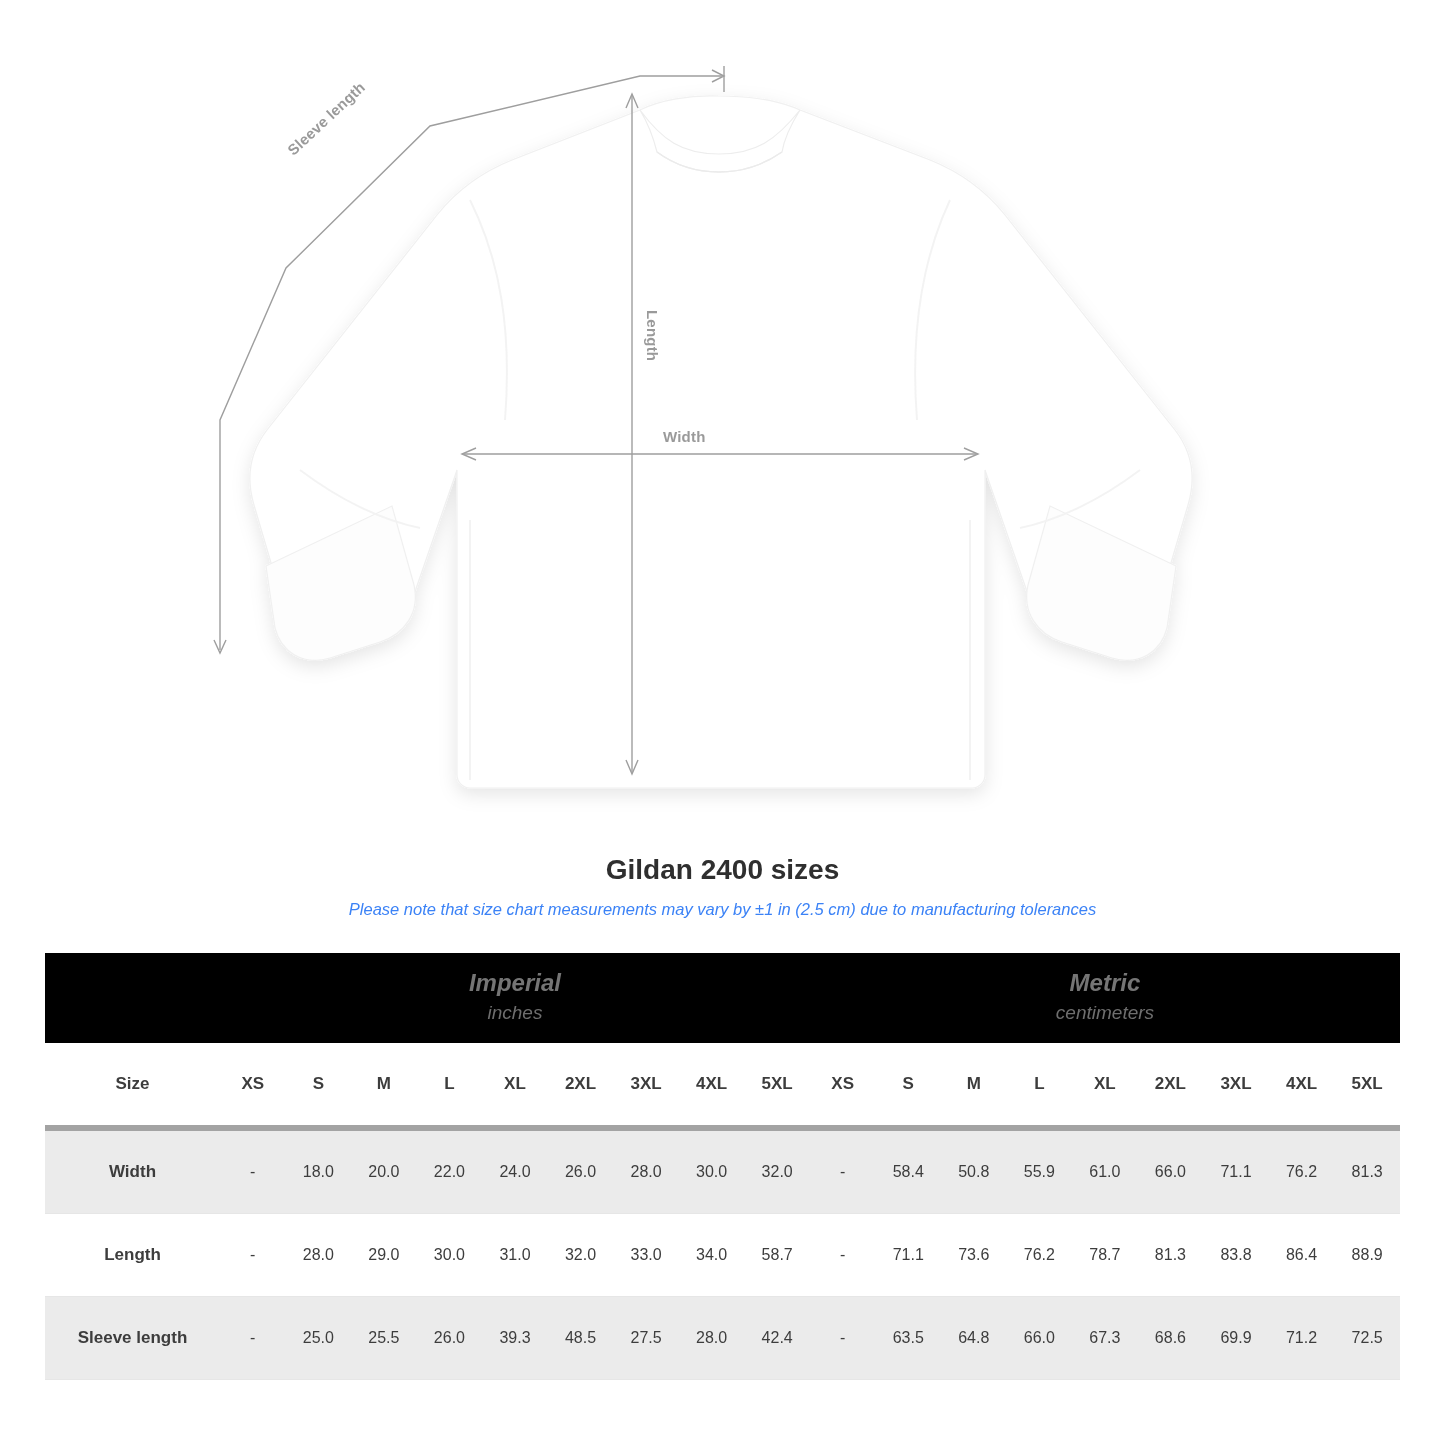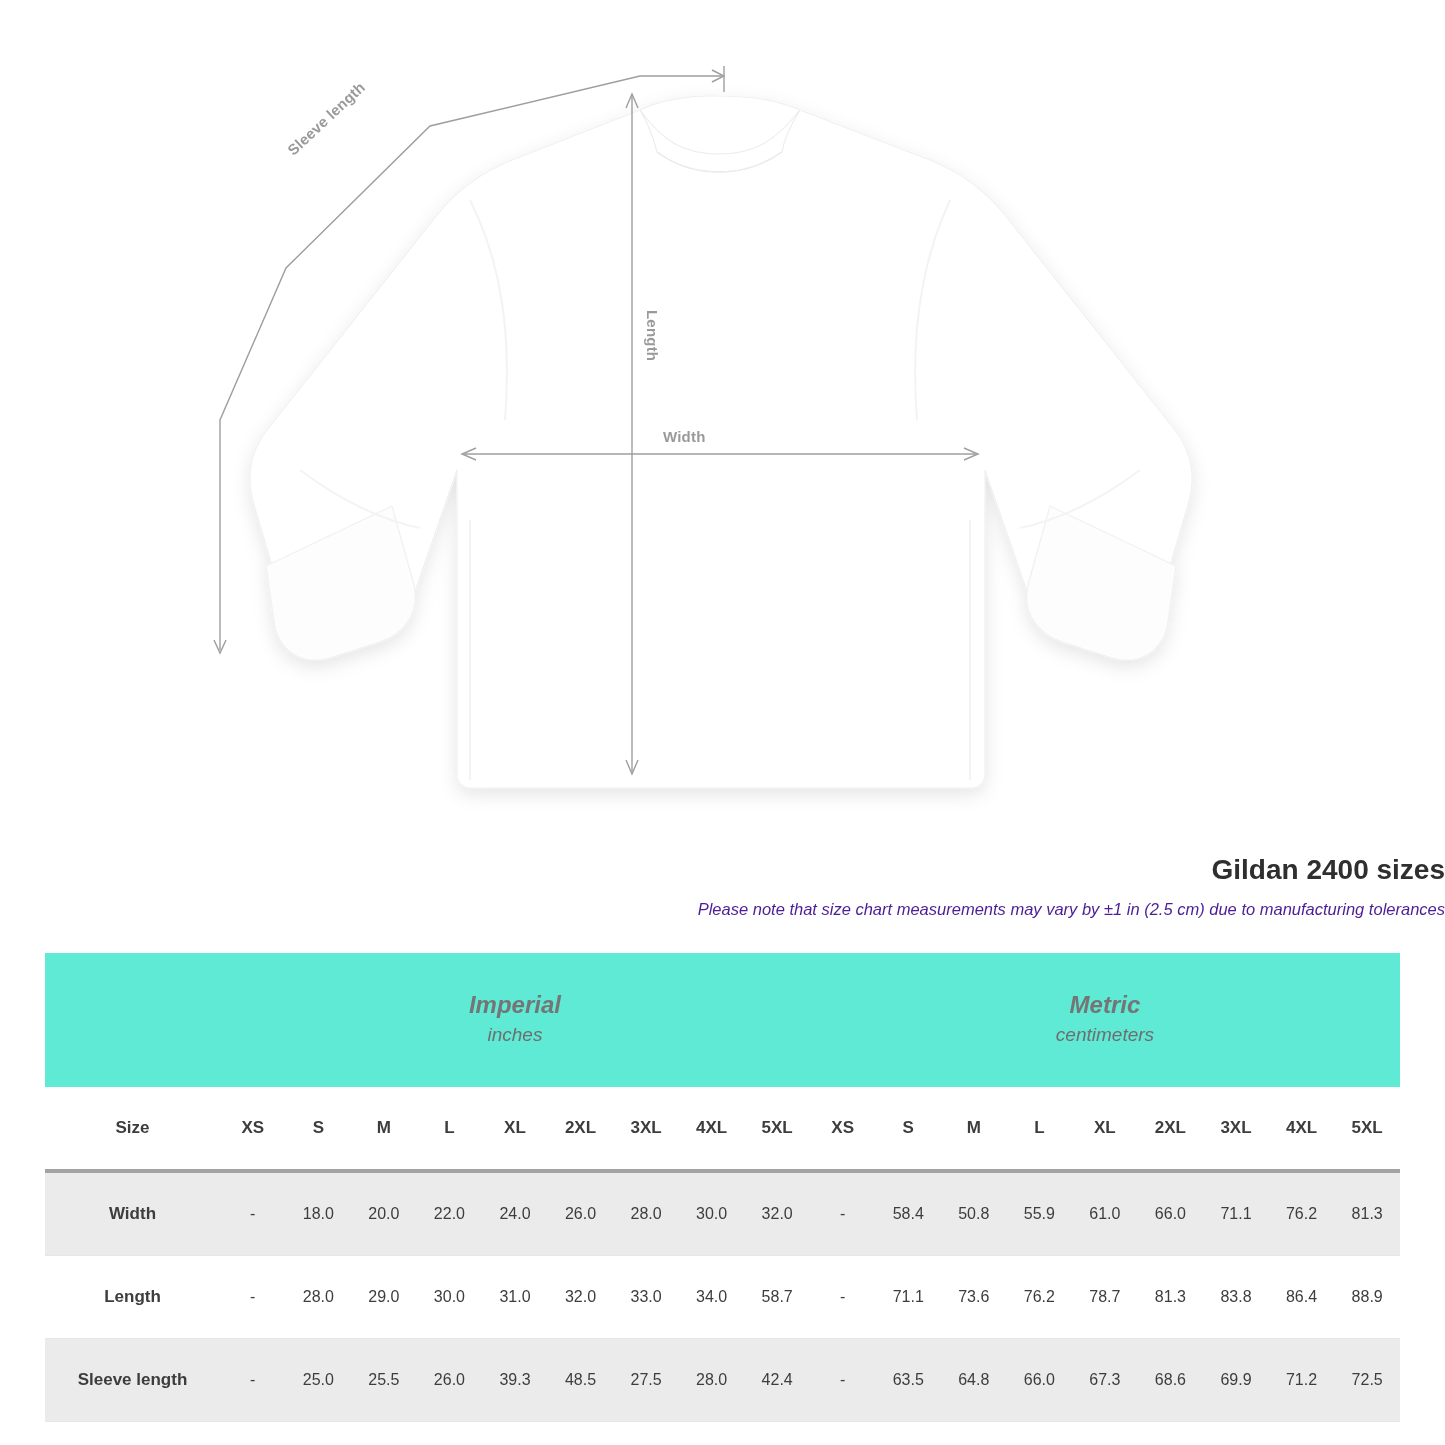--- a/index.html
+++ b/index.html
@@ -46,33 +46,33 @@
     top: 310px;
     writing-mode: vertical-rl;
   }
   #label-width {
     left: 663px;
     top: 428px;
   }
 
   
   #title-block {
-    text-align: right;
+    text-align: center;
     margin-top: 24px;
   }
   #chart-title {
     font-size: 28px;
     font-weight: bold;
     color: #2f2f2f;
     margin: 0 0 14px 0;
   }
   #chart-note {
     font-size: 16.5px;
     font-style: italic;
-    color: #4c1d95;
+    color: #3b82f6;
     margin: 0;
   }
 
   
   #size-table-wrap {
     margin: 34px 45px 0 45px;
   }
   table.size-table {
     border-collapse: collapse;
     width: 1355px;
@@ -80,43 +80,43 @@
   }
   table.size-table td, table.size-table th {
     text-align: center;
     vertical-align: middle;
     font-size: 16px;
     color: #3d3d3d;
     padding: 0;
   }
   
   tr.unit-row td {
-    background: #5eead4;
-    height: 134px;
+    background: #000000;
+    height: 90px;
     border: none;
   }
   .unit-main {
     font-size: 24px;
     font-style: italic;
     font-weight: bold;
     color: #757575;
     line-height: 1.25;
   }
   .unit-sub {
     font-size: 19px;
     font-style: italic;
     color: #6e6e6e;
     line-height: 1.6;
   }
   tr.head-row td {
     height: 82px;
     font-weight: bold;
     font-size: 17px;
     background: #ffffff;
-    border-bottom: 4px solid #a3a3a3;
+    border-bottom: 6px solid #a3a3a3;
   }
   tr.head-row td.rowlabel { font-size: 17px; }
   tr.data-row td {
     height: 82px;
     border-bottom: 1px solid #e6e6e6;
   }
   tr.data-row.alt td { background: #ebebeb; }
   tr.data-row td.rowlabel,
   tr.head-row td.rowlabel {
     font-weight: bold;

